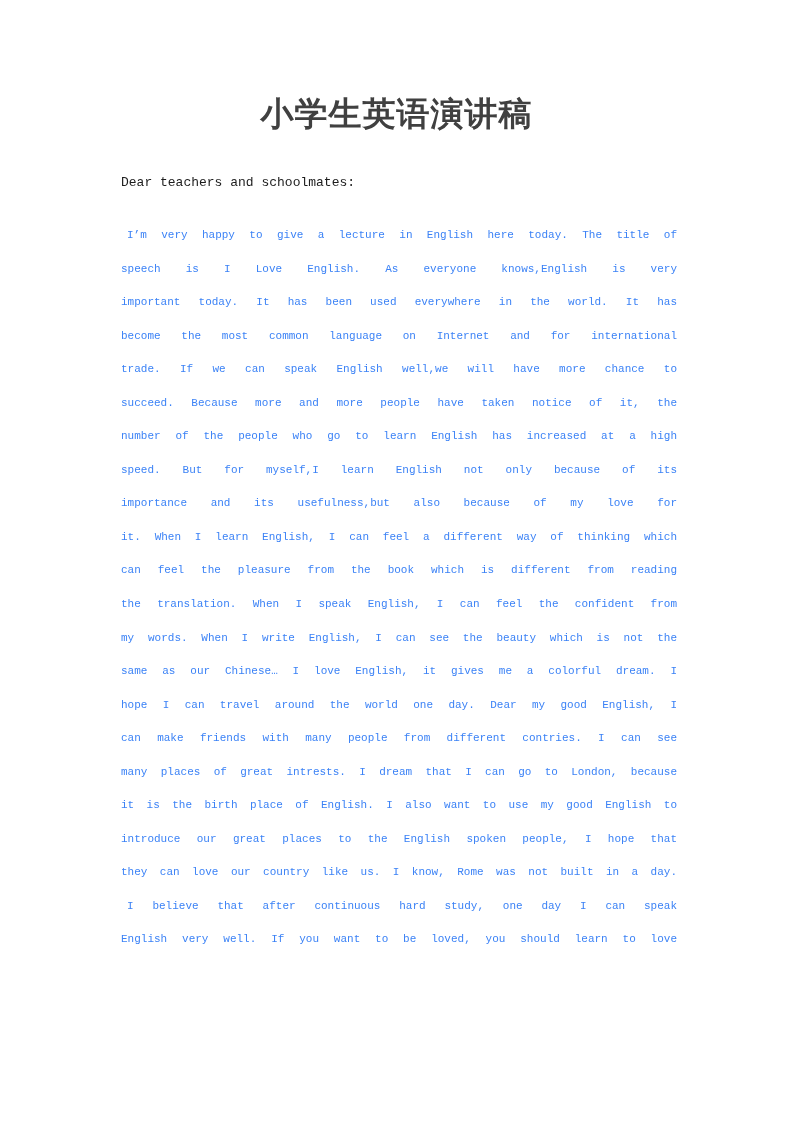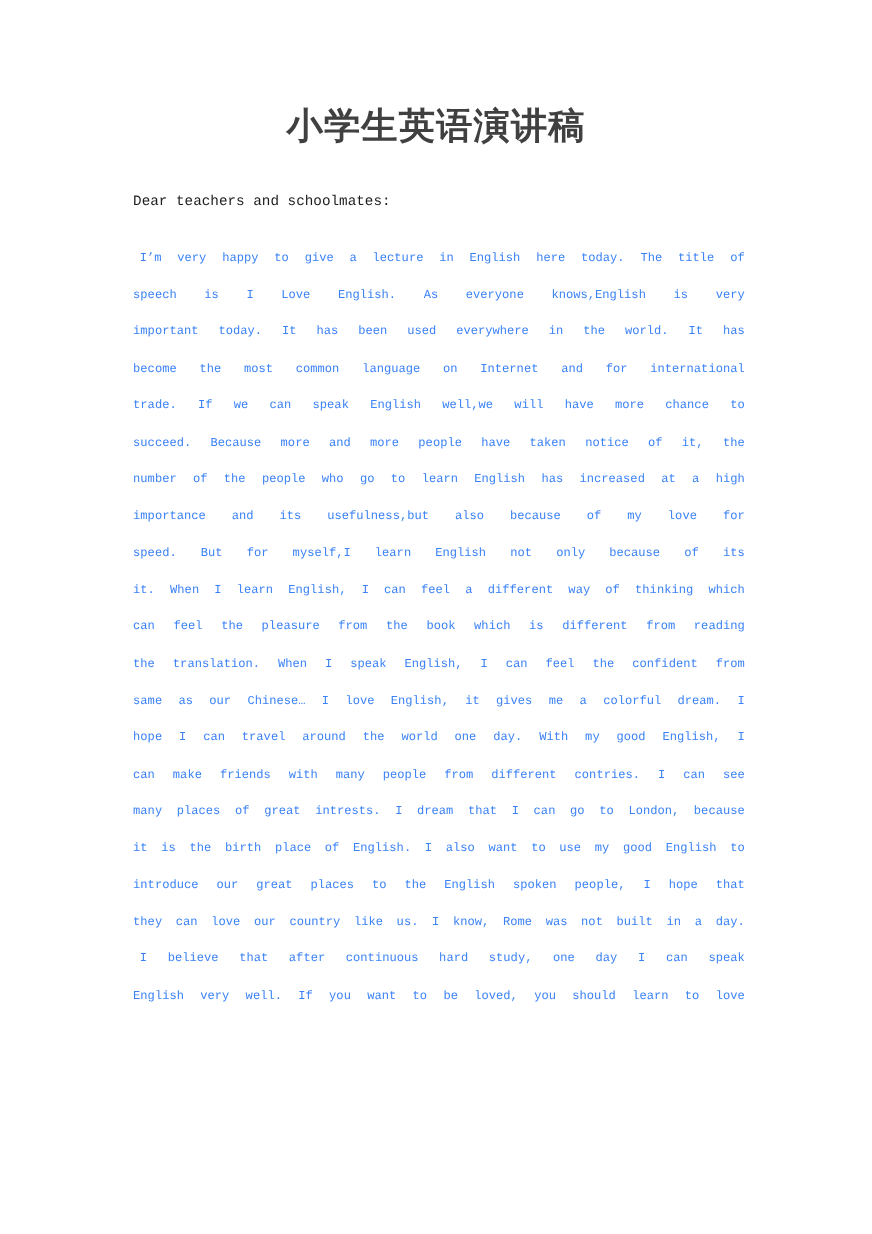--- a/index.html
+++ b/index.html
@@ -74,27 +74,28 @@
     <p class="salutation">Dear teachers and schoolmates:</p>
 
     <div class="body-lines" id="speech-body">
         <div class="body-line indent"> I’m very happy to give a lecture in English here today.  The title of</div>
         <div class="body-line">speech is I Love English.  As everyone knows,English is very</div>
         <div class="body-line">important today. It has been used everywhere in the world. It has</div>
         <div class="body-line">become the most common language on Internet and for international</div>
         <div class="body-line">trade.  If we can speak English well,we will have more chance to</div>
         <div class="body-line">succeed. Because more and more people have taken notice of it, the</div>
         <div class="body-line">number of the people who go to learn English has increased at a high</div>
+        <div class="body-line">speed.  But for myself,I learn English not only because of its</div>
         <div class="body-line">importance and its usefulness,but also because of my love for</div>
-        <div class="body-line">speed.  But for myself,I learn English not only because of its</div>
         <div class="body-line">it. When I learn English,  I can feel a different way of thinking which</div>
         <div class="body-line">can feel the pleasure from the book which is different from reading</div>
         <div class="body-line">the translation. When I speak English,  I can feel the confident from</div>
+        <div class="body-line">my words. When I write English, I can see the beauty which is not the</div>
         <div class="body-line">same as our Chinese… I love English, it gives me a colorful dream. I</div>
-        <div class="body-line">hope I can travel around the world one day.  With my good English,  I</div>
+        <div class="body-line">hope I can travel around the world one day.  Dear my good English,  I</div>
         <div class="body-line">can make friends with many people from different contries. I can see</div>
         <div class="body-line">many places of great intrests. I dream that I can go to London, because</div>
         <div class="body-line">it is the birth place of English.  I also want to use my good English to</div>
         <div class="body-line">introduce our great places to the English spoken people, I hope that</div>
         <div class="body-line">they can love our country like us.  I know, Rome was not built in a day.</div>
         <div class="body-line indent"> I believe that after continuous hard study,  one day I can speak</div>
         <div class="body-line">English very well.  If you want to be loved,  you should learn to love</div>
       </div>
   </div>
 </div>

